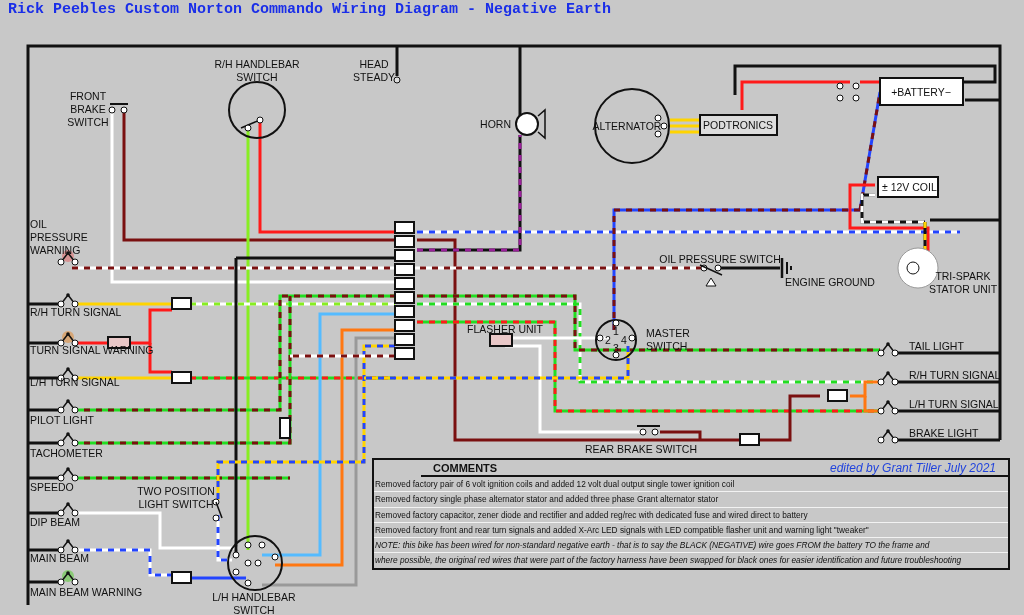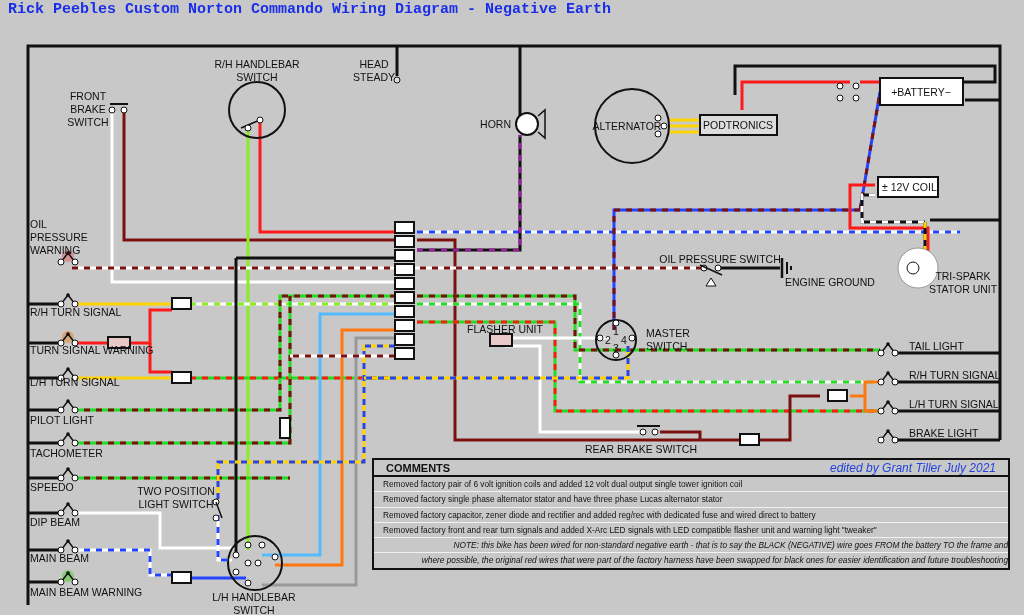--- a/index.html
+++ b/index.html
@@ -4,26 +4,26 @@
 <style>
   html, body { margin:0; padding:0; }
   body { width:1024px; height:615px; background:#c8c8c8; position:relative; overflow:hidden;
          font-family:"Liberation Sans", sans-serif; }
   #title { position:absolute; left:8px; top:1px; font-size:15px; font-weight:bold; color:#1a2ee8;font-family:Liberation Mono, monospace; }
   #diagram { position:absolute; left:0; top:0; }
   .lbl { font-family:"Liberation Sans", sans-serif; font-size:10.5px; fill:#111; }
   #comments { position:absolute; left:372px; top:458px; width:638px; border:2px solid #111;
               background:#c8c8c8; font-family:"Liberation Sans", sans-serif; box-sizing:border-box; }
   #comments .hdr { display:flex; justify-content:space-between; align-items:center;
-                   border-bottom:2px solid #111; height:15px; padding:0 12px; }
+                   border-bottom:2px solid #111; height:15px; padding:0 12px;margin-left:47px; }
   #comments .hdr .t { font-weight:bold; font-size:11px; color:#111; }
   #comments .hdr .e { font-style:italic; font-size:12px; color:#2244dd; }
-  #comments .row { font-size:8.3px; color:#111; height:14.3px; line-height:14.3px; padding-left:9px;
+  #comments .row { font-size:8.3px; color:#111; height:14.3px; line-height:14.3px; padding-left:1px;
                    border-bottom:1px solid #f2f2f2; white-space:nowrap; overflow:hidden; }
-  #comments .row.note { font-style:italic;text-align:right; }
+  #comments .row.note { font-style:italic; }
   #comments .row:last-child { border-bottom:none; }
 </style>
 </head>
 <body>
 
 <div id="title">Rick Peebles Custom Norton Commando Wiring Diagram - Negative Earth</div>
 
 <svg id="diagram" width="1024" height="615" viewBox="0 0 1024 615" xmlns="http://www.w3.org/2000/svg">
   <g id="wires" fill="none" stroke-linejoin="miter">
       <polyline points="28,605 28,46 1000,46 1000,100" stroke="#111111" stroke-width="3"></polyline>
@@ -293,18 +293,18 @@
       <text x="909" y="437" text-anchor="start" class="lbl">BRAKE LIGHT</text>
     </g>
 </svg>
 
 <div id="comments">
   <div class="hdr">
     <span class="t">COMMENTS</span>
     <span class="e">edited by Grant Tiller July 2021</span>
   </div>
   <div class="row">Removed factory pair of 6 volt ignition coils and added 12 volt dual output single tower ignition coil</div>
-  <div class="row">Removed factory single phase alternator stator and have three phase Lucas alternator stator</div>
+  <div class="row">Removed factory single phase alternator stator and added three phase Grant alternator stator</div>
   <div class="row">Removed factory capacitor, zener diode and rectifier and added reg/rec with dedicated fuse and wired direct to battery</div>
   <div class="row">Removed factory front and rear turn signals and added X-Arc LED signals with LED compatible flasher unit and warning light "tweaker"</div>
   <div class="row note">NOTE: this bike has been wired for non-standard negative earth - that is to say the BLACK (NEGATIVE) wire goes FROM the battery TO the frame and</div>
   <div class="row note">where possible, the original red wires that were part of the factory harness have been swapped for black ones for easier identification and future troubleshooting</div>
 </div>
 
 </body></html>

